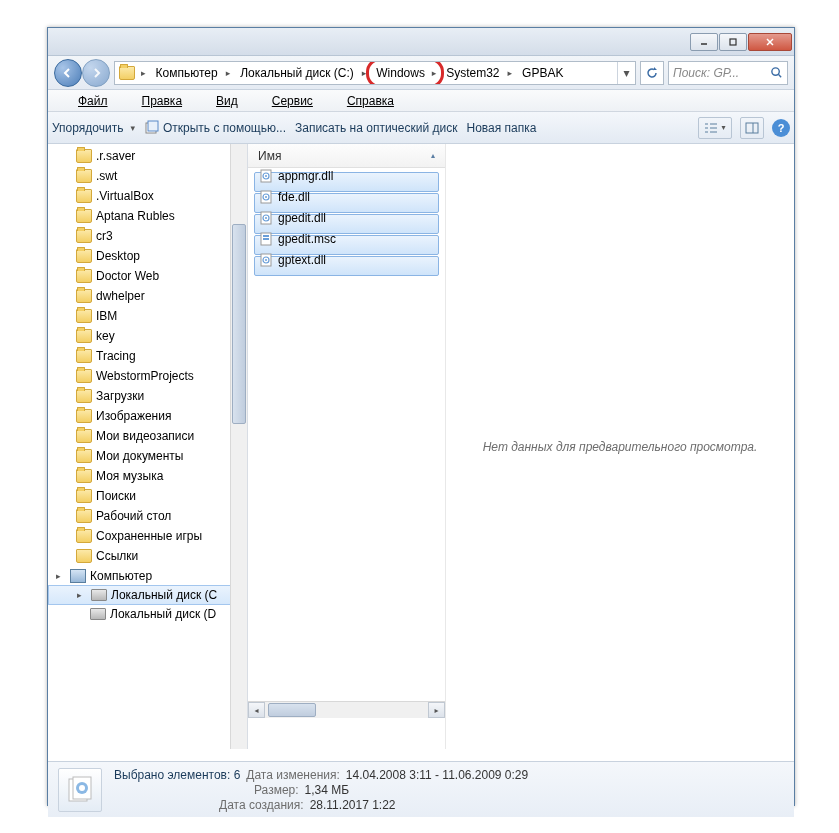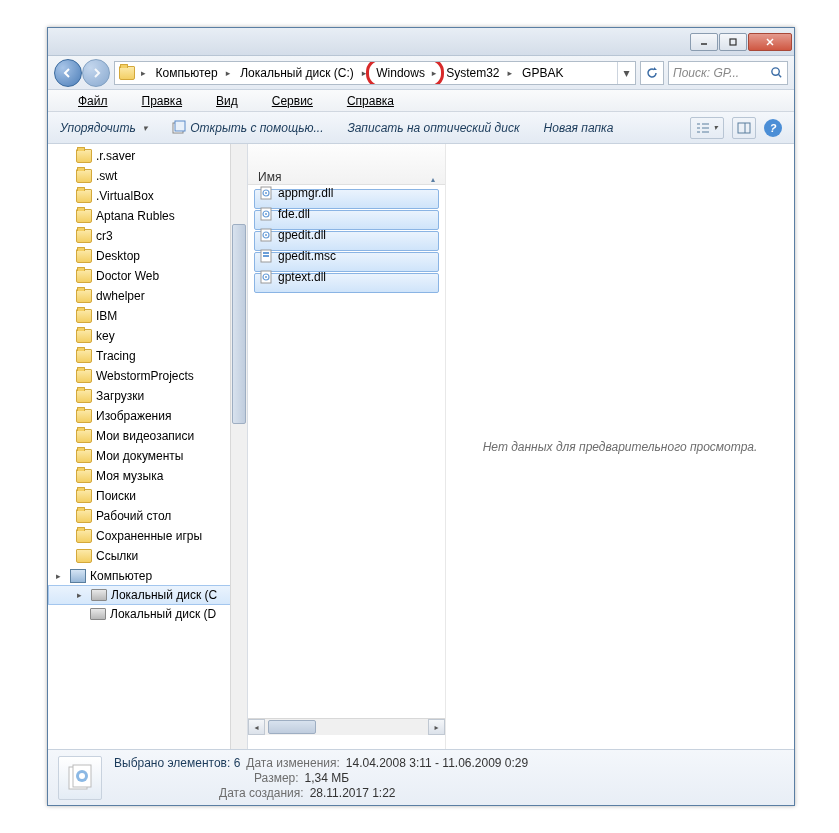--- a/index.html
+++ b/index.html
@@ -17,51 +17,51 @@
 .bc-arrow { padding: 0 4px; color: #555; font-size: 9px; }
 .bc-highlight { position: relative; }
 .bc-highlight::after { content: ''; position: absolute; left: -4px; top: -4px; right: -4px; bottom: -4px; border: 3px solid #d82a2a; border-radius: 14px; pointer-events: none; }
 .bc-dropdown { width: 18px; height: 22px; border-left: 1px solid #ccd4de; display: flex; align-items: center; justify-content: center; color: #555; }
 .refresh-btn { width: 24px; height: 24px; border: 1px solid #b0bcc9; background: #fff; display: flex; align-items: center; justify-content: center; color: #3b6ca5; }
 .searchbox { width: 120px; height: 24px; background: #fff; border: 1px solid #b0bcc9; display: flex; align-items: center; padding: 0 4px; color: #888; font-style: italic; gap: 4px; }
 .searchbox svg { width: 13px; height: 13px; flex-shrink: 0; }
 .menubar { height: 22px; background: linear-gradient(to bottom, #fafbfc, #eef1f5); border-bottom: 1px solid #d0d7e0; display: flex; align-items: center; padding: 0 6px; gap: 2px; }
 .menu-item { padding: 2px 8px; cursor: default; }
 .menu-item span.ul { text-decoration: underline; margin-left: 16px; }
-.toolbar { height: 32px; background: linear-gradient(to bottom, #f4f7fb, #e3eaf3); border-bottom: 1px solid #c8d2de; display: flex; align-items: center; padding: 0 12px; gap: 24px; font-style: italic; }
+.toolbar { height: 32px; background: linear-gradient(to bottom, #f4f7fb, #e3eaf3); border-bottom: 1px solid #c8d2de; display: flex; align-items: center; padding: 0 4px; gap: 9px; }
 .tool-item { display: flex; align-items: center; gap: 3px; cursor: default; color: #1a3a5a; }
 .tool-item.dropdown::after { content: '▾'; margin-left: 4px; font-size: 9px; color: #555; }
 .tool-right { margin-left: auto; display: flex; gap: 8px; align-items: center; }
 .view-btn { width: 34px; height: 22px; border: 1px solid #b8c5d4; border-radius: 2px; display: flex; align-items: center; justify-content: center; gap: 1px; }
 .help-btn { width: 18px; height: 18px; border-radius: 50%; background: #4b8ed6; color: #fff; display: flex; align-items: center; justify-content: center; font-weight: bold; font-size: 11px; }
 .content { display: flex; height: calc(100% - 28px - 34px - 22px - 32px - 56px); }
 .sidebar { width: 200px; border-right: 1px solid #d8dde4; overflow-y: auto; position: relative; background: #fff; }
 .tree { padding: 2px 0; }
 .tree-item { display: flex; align-items: center; height: 20px; padding-left: 28px; gap: 4px; cursor: default; white-space: nowrap; }
 .tree-item.selected { background: linear-gradient(to bottom, #eaf3fd, #d6e8fb); border: 1px solid #a3c6ee; margin: -1px 0; }
 .folder-ico { width: 16px; height: 14px; background: linear-gradient(to bottom, #fce9a8, #f3cf65); border: 1px solid #d4a83a; border-radius: 1px 1px 2px 2px; position: relative; flex-shrink: 0; }
 .folder-ico::before { content: ''; position: absolute; top: -3px; left: 0; width: 6px; height: 3px; background: #f3cf65; border: 1px solid #d4a83a; border-bottom: none; border-radius: 1px 1px 0 0; }
 .drive-ico { width: 16px; height: 12px; background: linear-gradient(to bottom, #e8e8e8, #b8b8b8); border: 1px solid #888; border-radius: 1px; flex-shrink: 0; }
 .comp-ico { width: 16px; height: 14px; background: linear-gradient(to bottom, #d4e4f4, #98b8d8); border: 1px solid #5a7e9e; flex-shrink: 0; }
 .link-ico { width: 16px; height: 14px; background: linear-gradient(to bottom, #fce9a8, #f3cf65); border: 1px solid #d4a83a; border-radius: 1px 1px 2px 2px; position: relative; flex-shrink: 0; }
 .sidebar-scroll { position: absolute; right: 0; top: 0; bottom: 0; width: 17px; background: #f0f0f0; border-left: 1px solid #d8d8d8; }
 .sb-thumb { position: absolute; left: 1px; right: 1px; top: 80px; height: 200px; background: linear-gradient(to right, #d8e2ee, #c0cdde); border: 1px solid #9eaec2; border-radius: 2px; }
 .main { flex: 1; display: flex; background: #fff; }
 .filelist { width: 198px; border-right: 1px solid #e8e8e8; }
-.col-header { height: 41px; border-bottom: 1px solid #e0e0e0; display: flex; align-items: flex-end; padding: 0 10px; color: #333; background: linear-gradient(to bottom, #fdfdfd, #f2f2f2); }
+.col-header { height: 24px; border-bottom: 1px solid #e0e0e0; display: flex; align-items: center; padding: 0 10px; color: #333; background: linear-gradient(to bottom, #fdfdfd, #f2f2f2); }
 .col-header .sort { margin-left: auto; font-size: 8px; color: #5a7ea3; }
 .files { padding: 4px 6px; }
 .file-row { display: flex; align-items: flex-end; height: 20px; padding: 8px 4px; gap: 5px; background: linear-gradient(to bottom, #eaf3fd, #cfe4fa); border: 1px solid #8ab4e4; border-radius: 2px; margin-bottom: 1px; cursor: default; }
 .file-ico { width: 14px; height: 14px; flex-shrink: 0; display: flex; align-items: center; justify-content: center; }
 .file-ico svg { width: 14px; height: 14px; }
 .preview { flex: 1; display: flex; align-items: center; justify-content: center; color: #6d6d6d; padding: 20px; text-align: center; font-style: italic; }
 .hscroll { height: 17px; background: #f0f0f0; border-top: 1px solid #d8d8d8; display: flex; align-items: center; position: relative; }
 .hs-btn { width: 17px; height: 100%; background: linear-gradient(to bottom, #f4f6f9, #dce2ea); border: 1px solid #c0c8d2; display: flex; align-items: center; justify-content: center; font-size: 8px; color: #555; }
 .hs-thumb { position: absolute; left: 20px; width: 48px; top: 1px; bottom: 1px; background: linear-gradient(to bottom, #d8e2ee, #c0cdde); border: 1px solid #9eaec2; border-radius: 2px; }
-.statusbar { height: 56px; background: linear-gradient(to bottom, #f4f7fb, #e8eef6); border-top: 1px solid #c8d2de; display: flex; align-items: center; padding: 22px 10px; gap: 12px; }
+.statusbar { height: 56px; background: linear-gradient(to bottom, #f4f7fb, #e8eef6); border-top: 1px solid #c8d2de; display: flex; align-items: center; padding: 22px 10px; gap: 12px; margin-top: 12px; }
 .status-ico { width: 44px; height: 44px; background: linear-gradient(to bottom, #fff, #e4ecf5); border: 1px solid #c8d2de; border-radius: 2px; display: flex; align-items: center; justify-content: center; }
 .status-ico svg { width: 30px; height: 30px; }
 .status-text { display: flex; flex-direction: column; gap: 1px; font-size: 11px; }
 .status-line { display: flex; gap: 6px; }
 .status-label { color: #6d6d6d; }
 .status-val { color: #333; }
 .status-title { color: #1a3a5a; font-size: 12px; }
 </style>
 </head>
 <body>

